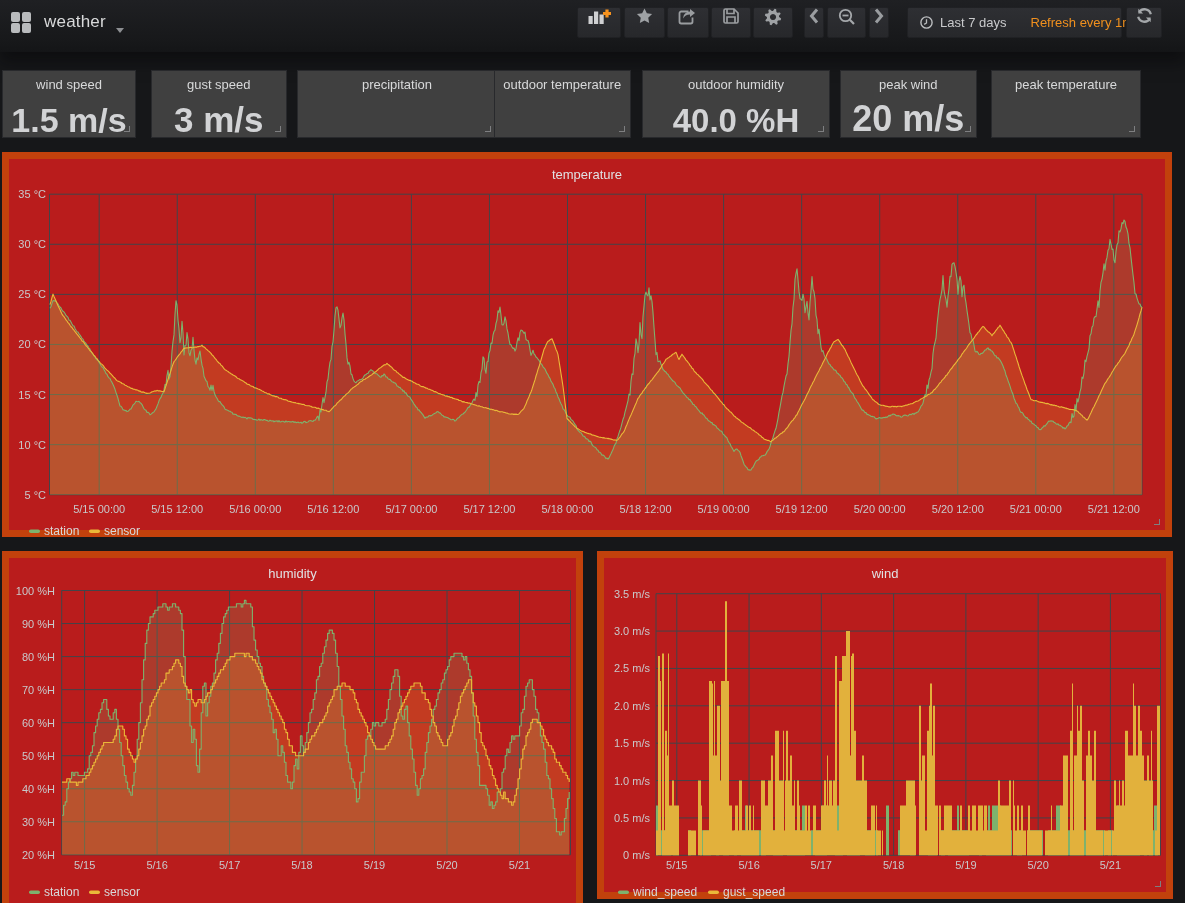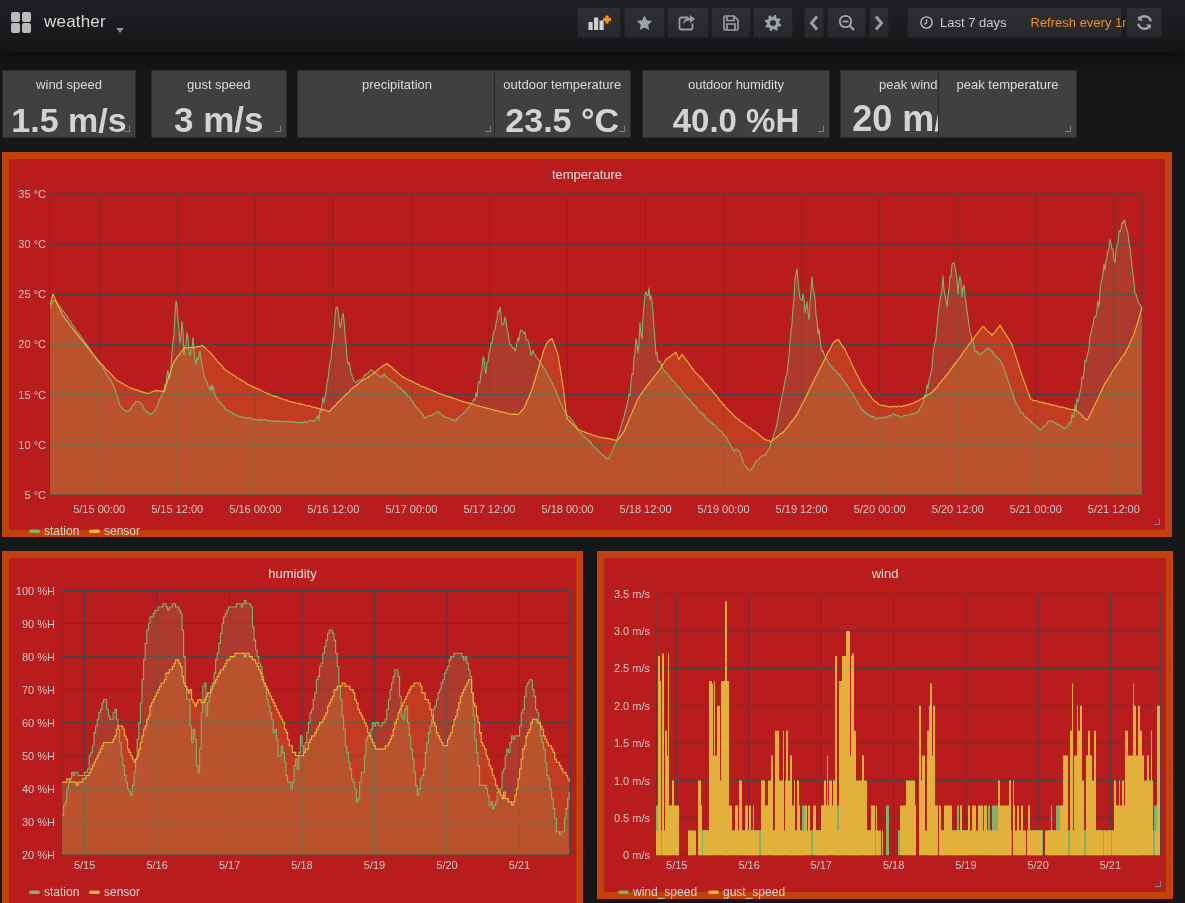--- a/index.html
+++ b/index.html
@@ -3,21 +3,21 @@
 * { margin:0; padding:0; box-sizing:border-box; }
 html,body { width:1185px; height:903px; background:#161719; overflow:hidden;
   font-family:"Liberation Sans", sans-serif; }
 .navbar { position:absolute; left:0; top:0; width:1185px; height:52px;
   background:linear-gradient(to bottom,#1f2023,#17181a 80%,#141517);
   box-shadow:0 10px 14px rgba(5,6,7,0.5); }
 .lg { position:absolute; width:9px; height:9.5px; border-radius:2px; background:#b9bbbd; }
 .dtitle { position:absolute; left:44px; top:12px; font-size:17px; color:#d8d9da; letter-spacing:0.2px; }
 .nb { position:absolute; top:7px; height:31px; border-radius:2px; white-space:nowrap;
   background:linear-gradient(to bottom,#2e2f33,#27282b); border:1px solid #202124;
-  display:flex; align-items:center; justify-content:center; }
+  display:flex; justify-content:center; }
 .tp1 { color:#c9cacc; font-size:13px; font-weight:500; }
 .tp2 { color:#f0901e; font-size:13px; font-weight:500; }
 .ss { position:absolute; top:70px; height:68px; background:#404040; border:1px solid #28292c; }
 .sst { position:absolute; top:6px; width:100%; text-align:center; font-size:13px; color:#d8d9da; }
 .ssv { position:absolute; bottom:-2.5px; width:100%; text-align:center; font-weight:700; color:#d2d3d5;
   letter-spacing:0px; }
 .panel { position:absolute; background:#b91c1c; border:7px solid #c2410c; }
 .pt { position:absolute; top:8px; width:100%; text-align:center; font-size:13px; font-weight:500; color:#e0e1e3; }
 .rh { position:absolute; right:5px; bottom:5px; width:6px; height:6px;
   border-right:1.5px solid #7e7f81; border-bottom:1.5px solid #7e7f81; }
@@ -112,34 +112,33 @@
     <div class="sst">gust speed</div>
     <div class="ssv" style="font-size:35px">3 m/s</div>
     <div class="rh"></div>
   </div>
 <div class="ss" style="left:297.0px;width:200px">
     <div class="sst">precipitation</div>
     <div class="rh"></div>
   </div>
 <div class="ss" style="left:494.0px;width:136.5px">
     <div class="sst">outdoor temperature</div>
-    <div class="ssv" style="font-size:34px">23.5 °C</div>
     <div class="rh"></div>
   </div>
 <div class="ss" style="left:642.0px;width:188.0px">
     <div class="sst">outdoor humidity</div>
     <div class="ssv" style="font-size:33px">40.0 %H</div>
     <div class="rh"></div>
   </div>
 <div class="ss" style="left:840.0px;width:136.5px">
     <div class="sst">peak wind</div>
     <div class="ssv" style="font-size:36px">20 m/s</div>
     <div class="rh"></div>
   </div>
-<div class="ss" style="left:938px;width:139px">
+<div class="ss" style="left:991px;width:150px">
     <div class="sst">peak temperature</div>
     <div class="rh"></div>
   </div>
 <div class="panel" style="left:2px;top:152px;width:1170px;height:385px">
     <div class="pt">temperature</div>
     <svg width="1170" height="385" style="position:absolute;left:0;top:0">
       <path d="M40.5 35.20H1133.0M40.5 85.28H1133.0M40.5 135.37H1133.0M40.5 185.45H1133.0M40.5 235.53H1133.0M40.5 285.62H1133.0M40.5 335.70H1133.0M40.5 35.2V335.7M1133.0 35.2V335.7M90.20 35.2V335.7M168.25 35.2V335.7M246.30 35.2V335.7M324.35 35.2V335.7M402.40 35.2V335.7M480.45 35.2V335.7M558.50 35.2V335.7M636.55 35.2V335.7M714.60 35.2V335.7M792.65 35.2V335.7M870.70 35.2V335.7M948.75 35.2V335.7M1026.80 35.2V335.7M1104.85 35.2V335.7" stroke="#434449" stroke-width="1" fill="none"></path>
       <g transform="translate(-2.0,-152.0)">
         <path d="M43.0 301.2L44.0 299.5L45.0 296.4L46.0 293.8L47.0 293.5L48.0 294.1L49.0 294.3L50.0 296.0L51.0 296.9L52.0 298.9L53.0 300.0L54.0 301.0L55.0 303.2L56.0 304.3L57.0 305.0L58.0 306.5L59.0 308.4L60.0 309.3L61.0 310.4L62.0 313.1L63.0 313.3L64.0 315.0L65.0 317.0L66.0 318.8L67.0 319.0L68.0 321.4L69.0 323.3L70.0 324.7L71.0 325.0L72.0 326.9L73.0 328.0L74.0 329.6L75.0 331.4L76.0 332.1L77.0 334.4L78.0 335.5L79.0 336.5L80.0 338.2L81.0 339.2L82.0 341.1L83.0 342.2L84.0 344.7L85.0 345.8L86.0 347.1L87.0 348.8L88.0 350.0L89.0 351.6L90.0 352.7L91.0 353.5L92.0 355.3L93.0 356.7L94.0 358.5L95.0 360.0L96.0 360.5L97.0 362.6L98.0 364.2L99.0 366.5L100.0 367.2L101.0 369.7L102.0 370.9L103.0 371.6L104.0 373.7L105.0 375.4L106.0 377.6L107.0 379.8L108.0 382.3L109.0 385.6L110.0 388.3L111.0 391.5L112.0 395.3L113.0 399.0L114.0 399.2L115.0 400.6L116.0 402.9L117.0 402.8L118.0 403.7L119.0 403.4L120.0 404.6L121.0 404.2L122.0 403.5L123.0 402.2L124.0 401.9L125.0 399.9L126.0 397.9L127.0 397.2L128.0 396.0L129.0 394.2L130.0 394.5L131.0 394.7L132.0 394.3L133.0 395.7L134.0 396.3L135.0 397.6L136.0 399.7L137.0 401.8L138.0 402.7L139.0 403.3L140.0 405.5L141.0 405.3L142.0 406.0L143.0 407.8L144.0 407.2L145.0 406.3L146.0 405.5L147.0 404.9L148.0 403.3L149.0 401.9L150.0 399.2L151.0 396.9L152.0 393.8L153.0 391.7L154.0 390.4L155.0 387.8L156.0 386.0L157.0 382.9L158.0 377.4L159.0 378.1L160.0 368.6L161.0 363.3L162.0 372.3L163.0 369.6L164.0 359.6L165.0 344.4L166.0 334.6L167.0 327.9L168.0 307.3L169.0 293.7L170.0 298.2L171.0 313.2L172.0 321.8L173.0 335.6L174.0 330.8L175.0 314.3L176.0 326.0L177.0 348.0L178.0 338.6L179.0 338.2L180.0 325.6L181.0 332.2L182.0 345.9L183.0 348.7L184.0 343.2L185.0 341.7L186.0 330.3L187.0 343.0L188.0 353.0L189.0 357.1L190.0 350.9L191.0 352.8L192.0 347.5L193.0 344.0L194.0 351.8L195.0 358.2L196.0 361.3L197.0 369.2L198.0 371.5L199.0 373.8L200.0 374.5L201.0 379.5L202.0 380.6L203.0 383.2L204.0 378.1L205.0 383.5L206.0 378.3L207.0 384.4L208.0 387.8L209.0 389.8L210.0 391.3L211.0 393.3L212.0 394.6L213.0 394.6L214.0 396.4L215.0 397.8L216.0 398.6L217.0 399.8L218.0 402.1L219.0 402.8L220.0 402.9L221.0 403.6L222.0 404.1L223.0 404.3L224.0 405.0L225.0 405.2L226.0 407.2L227.0 407.1L228.0 407.6L229.0 407.2L230.0 408.6L231.0 409.1L232.0 409.1L233.0 409.5L234.0 410.1L235.0 410.6L236.0 409.9L237.0 410.8L238.0 410.3L239.0 410.9L240.0 411.9L241.0 410.5L242.0 410.9L243.0 410.8L244.0 411.0L245.0 411.3L246.0 412.5L247.0 412.2L248.0 412.7L249.0 412.6L250.0 413.3L251.0 412.9L252.0 412.0L253.0 413.3L254.0 412.5L255.0 413.1L256.0 413.3L257.0 412.5L258.0 412.6L259.0 413.4L260.0 413.2L261.0 414.2L262.0 414.1L263.0 413.1L264.0 413.9L265.0 414.0L266.0 413.7L267.0 414.9L268.0 414.0L269.0 414.2L270.0 413.7L271.0 414.8L272.0 413.6L273.0 415.0L274.0 414.9L275.0 414.3L276.0 414.2L277.0 414.9L278.0 415.1L279.0 413.9L280.0 415.0L281.0 414.5L282.0 414.5L283.0 414.9L284.0 414.7L285.0 414.9L286.0 414.3L287.0 415.5L288.0 414.8L289.0 415.6L290.0 415.4L291.0 415.0L292.0 415.7L293.0 415.7L294.0 415.1L295.0 416.3L296.0 415.5L297.0 414.5L298.0 414.3L299.0 415.6L300.0 415.3L301.0 415.0L302.0 413.8L303.0 413.7L304.0 413.6L305.0 414.2L306.0 414.4L307.0 413.2L308.0 413.3L309.0 412.0L310.0 410.0L311.0 409.1L312.0 413.4L313.0 403.1L314.0 405.0L315.0 397.3L316.0 390.5L317.0 395.6L318.0 390.4L319.0 385.2L320.0 374.9L321.0 372.0L322.0 362.3L323.0 355.1L324.0 352.4L325.0 339.3L326.0 335.0L327.0 323.1L328.0 308.9L329.0 300.6L330.0 299.9L331.0 303.2L332.0 311.9L333.0 320.9L334.0 318.4L335.0 310.9L336.0 306.0L337.0 312.8L338.0 326.9L339.0 337.2L340.0 350.9L341.0 357.2L342.0 355.3L343.0 359.0L344.0 367.0L345.0 367.8L346.0 371.6L347.0 374.1L348.0 375.1L349.0 375.8L350.0 374.3L351.0 373.8L352.0 373.1L353.0 372.5L354.0 373.0L355.0 371.9L356.0 371.1L357.0 369.1L358.0 367.9L359.0 367.7L360.0 366.5L361.0 366.5L362.0 364.4L363.0 363.7L364.0 362.7L365.0 363.6L366.0 364.1L367.0 366.1L368.0 365.5L369.0 366.8L370.0 366.8L371.0 368.0L372.0 368.9L373.0 370.0L374.0 370.1L375.0 368.5L376.0 368.9L377.0 366.9L378.0 367.9L379.0 369.9L380.0 370.0L381.0 371.6L382.0 372.4L383.0 372.2L384.0 373.7L385.0 374.7L386.0 375.0L387.0 375.8L388.0 375.9L389.0 376.8L390.0 378.9L391.0 379.3L392.0 380.5L393.0 380.4L394.0 382.0L395.0 382.2L396.0 384.3L397.0 383.8L398.0 386.0L399.0 385.8L400.0 387.9L401.0 389.2L402.0 389.6L403.0 390.2L404.0 392.4L405.0 393.6L406.0 395.3L407.0 397.1L408.0 398.4L409.0 400.1L410.0 400.6L411.0 403.0L412.0 402.7L413.0 404.5L414.0 405.4L415.0 406.6L416.0 407.9L417.0 409.6L418.0 411.3L419.0 410.0L420.0 410.2L421.0 409.9L422.0 408.7L423.0 408.6L424.0 408.9L425.0 408.2L426.0 407.4L427.0 406.7L428.0 406.2L429.0 405.8L430.0 404.7L431.0 404.5L432.0 405.6L433.0 405.9L434.0 407.0L435.0 408.2L436.0 408.5L437.0 409.9L438.0 409.9L439.0 410.2L440.0 410.4L441.0 410.8L442.0 411.6L443.0 412.0L444.0 412.7L445.0 412.6L446.0 412.3L447.0 412.8L448.0 414.1L449.0 413.4L450.0 411.9L451.0 411.0L452.0 410.6L453.0 409.1L454.0 408.2L455.0 407.3L456.0 407.0L457.0 406.0L458.0 405.3L459.0 403.8L460.0 402.2L461.0 400.4L462.0 400.4L463.0 398.7L464.0 396.7L465.0 395.8L466.0 393.4L467.0 392.2L468.0 393.4L469.0 385.6L470.0 389.5L471.0 378.0L472.0 374.5L473.0 375.5L474.0 365.7L475.0 362.1L476.0 349.9L477.0 351.3L478.0 362.4L479.0 366.3L480.0 355.0L481.0 354.6L482.0 346.1L483.0 343.6L484.0 336.1L485.0 336.4L486.0 328.2L487.0 324.5L488.0 323.2L489.0 316.3L490.0 313.0L491.0 303.8L492.0 305.4L493.0 300.0L494.0 308.2L495.0 317.7L496.0 318.1L497.0 316.2L498.0 309.9L499.0 313.8L500.0 321.9L501.0 326.0L502.0 332.6L503.0 337.4L504.0 337.8L505.0 340.0L506.0 341.4L507.0 341.0L508.0 344.1L509.0 341.7L510.0 335.3L511.0 330.8L512.0 333.6L513.0 325.4L514.0 323.0L515.0 323.4L516.0 324.7L517.0 326.3L518.0 325.0L519.0 332.5L520.0 333.3L521.0 333.5L522.0 336.5L523.0 342.8L524.0 348.4L525.0 346.1L526.0 343.2L527.0 346.9L528.0 347.9L529.0 350.0L530.0 350.7L531.0 352.2L532.0 353.3L533.0 355.3L534.0 356.7L535.0 357.8L536.0 359.8L537.0 360.8L538.0 362.0L539.0 364.2L540.0 366.4L541.0 367.8L542.0 370.1L543.0 371.3L544.0 374.3L545.0 375.7L546.0 377.4L547.0 380.3L548.0 381.7L549.0 384.9L550.0 386.8L551.0 389.9L552.0 391.7L553.0 394.5L554.0 396.8L555.0 398.6L556.0 401.8L557.0 402.7L558.0 404.0L559.0 406.5L560.0 408.2L561.0 409.5L562.0 409.8L563.0 410.3L564.0 412.5L565.0 413.2L566.0 414.1L567.0 415.9L568.0 417.4L569.0 418.7L570.0 421.5L571.0 423.4L572.0 424.3L573.0 425.5L574.0 425.8L575.0 427.2L576.0 428.9L577.0 429.3L578.0 430.0L579.0 431.8L580.0 431.9L581.0 432.5L582.0 434.4L583.0 434.1L584.0 435.0L585.0 437.6L586.0 438.9L587.0 439.6L588.0 440.2L589.0 440.9L590.0 442.8L591.0 443.3L592.0 445.3L593.0 445.3L594.0 446.4L595.0 448.3L596.0 448.0L597.0 448.7L598.0 450.0L599.0 451.6L600.0 451.0L601.0 452.2L602.0 450.9L603.0 448.7L604.0 446.8L605.0 444.6L606.0 442.6L607.0 439.6L608.0 437.4L609.0 436.2L610.0 431.9L611.0 429.4L612.0 426.1L613.0 423.3L614.0 420.2L615.0 416.2L616.0 412.3L617.0 409.9L618.0 405.1L619.0 401.5L620.0 397.6L621.0 393.6L622.0 387.0L623.0 388.1L624.0 374.1L625.0 366.9L626.0 367.5L627.0 351.3L628.0 346.3L629.0 331.8L630.0 336.7L631.0 345.8L632.0 337.1L633.0 315.6L634.0 327.4L635.0 331.6L636.0 309.6L637.0 299.1L638.0 288.2L639.0 285.1L640.0 287.8L641.0 288.8L642.0 280.9L643.0 292.9L644.0 288.9L645.0 294.5L646.0 305.6L647.0 320.3L648.0 333.3L649.0 347.6L650.0 345.6L651.0 354.6L652.0 354.5L653.0 353.9L654.0 357.3L655.0 359.6L656.0 362.5L657.0 363.4L658.0 364.6L659.0 365.1L660.0 366.8L661.0 367.2L662.0 369.1L663.0 370.3L664.0 371.7L665.0 372.8L666.0 374.1L667.0 374.6L668.0 375.4L669.0 377.5L670.0 378.6L671.0 379.4L672.0 380.2L673.0 380.9L674.0 382.8L675.0 384.4L676.0 385.8L677.0 386.9L678.0 388.0L679.0 389.2L680.0 390.6L681.0 391.0L682.0 392.6L683.0 392.6L684.0 394.5L685.0 395.4L686.0 397.5L687.0 397.5L688.0 399.2L689.0 399.8L690.0 401.4L691.0 402.6L692.0 403.7L693.0 405.1L694.0 406.3L695.0 405.9L696.0 407.6L697.0 408.1L698.0 409.7L699.0 411.3L700.0 411.4L701.0 413.3L702.0 414.1L703.0 414.5L704.0 415.7L705.0 415.5L706.0 417.7L707.0 417.5L708.0 418.6L709.0 419.1L710.0 421.0L711.0 421.6L712.0 422.7L713.0 423.7L714.0 424.0L715.0 424.8L716.0 427.1L717.0 427.8L718.0 429.0L719.0 430.0L720.0 430.9L721.0 433.8L722.0 435.6L723.0 436.6L724.0 439.2L725.0 440.8L726.0 442.6L727.0 444.4L728.0 443.0L729.0 442.1L730.0 442.0L731.0 443.4L732.0 444.0L733.0 445.3L734.0 448.7L735.0 451.3L736.0 454.0L737.0 457.2L738.0 458.7L739.0 459.9L740.0 460.7L741.0 462.8L742.0 462.9L743.0 463.1L744.0 463.0L745.0 461.1L746.0 460.3L747.0 458.2L748.0 456.0L749.0 454.2L750.0 453.5L751.0 453.0L752.0 452.2L753.0 450.3L754.0 449.7L755.0 448.7L756.0 448.8L757.0 448.2L758.0 448.3L759.0 446.9L760.0 444.7L761.0 443.4L762.0 442.0L763.0 439.6L764.0 435.5L765.0 433.1L766.0 430.5L767.0 426.9L768.0 423.8L769.0 421.3L770.0 416.6L771.0 411.6L772.0 405.2L773.0 400.3L774.0 394.6L775.0 388.9L776.0 385.4L777.0 379.2L778.0 374.0L779.0 369.1L780.0 367.0L781.0 356.7L782.0 349.3L783.0 335.6L784.0 323.5L785.0 316.8L786.0 300.3L787.0 292.2L788.0 272.4L789.0 266.4L790.0 261.8L791.0 272.8L792.0 284.4L793.0 291.8L794.0 292.2L795.0 293.4L796.0 287.2L797.0 292.0L798.0 305.7L799.0 299.9L800.0 294.3L801.0 305.8L802.0 312.9L803.0 295.6L804.0 284.0L805.0 269.5L806.0 282.1L807.0 284.8L808.0 291.7L809.0 308.1L810.0 312.7L811.0 326.6L812.0 322.2L813.0 331.2L814.0 340.3L815.0 344.6L816.0 343.6L817.0 347.4L818.0 350.1L819.0 350.7L820.0 352.8L821.0 355.0L822.0 357.1L823.0 357.5L824.0 359.5L825.0 360.1L826.0 361.5L827.0 362.9L828.0 363.0L829.0 363.7L830.0 365.9L831.0 366.4L832.0 367.7L833.0 368.2L834.0 370.2L835.0 370.9L836.0 372.3L837.0 374.5L838.0 375.0L839.0 377.2L840.0 377.8L841.0 380.0L842.0 381.0L843.0 383.4L844.0 384.9L845.0 385.9L846.0 386.7L847.0 389.2L848.0 391.4L849.0 392.5L850.0 394.5L851.0 395.8L852.0 397.5L853.0 399.3L854.0 401.2L855.0 403.1L856.0 403.1L857.0 404.2L858.0 405.6L859.0 405.6L860.0 407.6L861.0 407.3L862.0 408.2L863.0 408.4L864.0 409.5L865.0 409.4L866.0 409.6L867.0 409.7L868.0 410.8L869.0 411.9L870.0 411.6L871.0 411.3L872.0 410.7L873.0 410.6L874.0 411.2L875.0 410.9L876.0 410.9L877.0 410.3L878.0 410.7L879.0 409.9L880.0 410.4L881.0 409.5L882.0 408.3L883.0 409.0L884.0 408.0L885.0 407.7L886.0 407.0L887.0 407.3L888.0 407.6L889.0 408.6L890.0 409.0L891.0 408.6L892.0 408.9L893.0 409.0L894.0 410.2L895.0 410.0L896.0 408.9L897.0 408.3L898.0 408.1L899.0 408.3L900.0 408.7L901.0 409.0L902.0 407.9L903.0 407.2L904.0 407.7L905.0 407.0L906.0 406.4L907.0 407.5L908.0 406.1L909.0 406.1L910.0 405.3L911.0 404.9L912.0 403.5L913.0 401.5L914.0 399.1L915.0 398.1L916.0 396.2L917.0 391.7L918.0 387.7L919.0 388.6L920.0 378.0L921.0 381.4L922.0 372.9L923.0 370.2L924.0 365.2L925.0 361.6L926.0 346.6L927.0 339.3L928.0 335.5L929.0 331.2L930.0 318.1L931.0 309.1L932.0 299.8L933.0 292.5L934.0 288.2L935.0 282.6L936.0 268.5L937.0 283.2L938.0 288.6L939.0 292.6L940.0 300.3L941.0 289.1L942.0 281.5L943.0 269.4L944.0 269.6L945.0 257.4L946.0 256.2L947.0 255.8L948.0 259.6L949.0 265.3L950.0 272.1L951.0 287.3L952.0 274.7L953.0 269.4L954.0 273.9L955.0 289.7L956.0 280.1L957.0 278.2L958.0 290.0L959.0 295.9L960.0 303.6L961.0 310.4L962.0 317.5L963.0 325.7L964.0 327.0L965.0 332.7L966.0 333.0L967.0 338.2L968.0 344.2L969.0 345.1L970.0 344.3L971.0 345.6L972.0 347.4L973.0 347.8L974.0 346.3L975.0 346.5L976.0 345.8L977.0 344.4L978.0 343.0L979.0 342.9L980.0 341.5L981.0 340.9L982.0 342.6L983.0 342.4L984.0 343.7L985.0 344.0L986.0 345.3L987.0 347.2L988.0 348.8L989.0 348.7L990.0 351.0L991.0 350.7L992.0 351.9L993.0 353.1L994.0 354.7L995.0 356.7L996.0 359.0L997.0 361.7L998.0 364.0L999.0 368.3L1000.0 370.4L1001.0 373.6L1002.0 376.2L1003.0 379.2L1004.0 382.4L1005.0 385.0L1006.0 387.3L1007.0 391.2L1008.0 393.5L1009.0 396.3L1010.0 396.9L1011.0 399.5L1012.0 400.9L1013.0 404.0L1014.0 405.5L1015.0 405.4L1016.0 406.5L1017.0 408.7L1018.0 409.7L1019.0 410.9L1020.0 410.5L1021.0 412.3L1022.0 412.8L1023.0 414.2L1024.0 414.0L1025.0 416.2L1026.0 416.7L1027.0 417.3L1028.0 418.2L1029.0 418.7L1030.0 420.3L1031.0 420.6L1032.0 422.3L1033.0 422.7L1034.0 422.4L1035.0 421.0L1036.0 420.3L1037.0 418.7L1038.0 419.3L1039.0 417.8L1040.0 416.7L1041.0 414.9L1042.0 414.0L1043.0 414.2L1044.0 413.7L1045.0 414.3L1046.0 414.0L1047.0 415.4L1048.0 415.7L1049.0 416.7L1050.0 417.4L1051.0 416.8L1052.0 418.1L1053.0 418.3L1054.0 419.0L1055.0 419.6L1056.0 421.2L1057.0 420.5L1058.0 422.0L1059.0 420.9L1060.0 419.0L1061.0 418.5L1062.0 416.2L1063.0 415.0L1064.0 415.7L1065.0 406.5L1066.0 410.5L1067.0 409.2L1068.0 397.6L1069.0 404.3L1070.0 391.6L1071.0 395.0L1072.0 390.6L1073.0 384.8L1074.0 381.1L1075.0 370.1L1076.0 371.4L1077.0 365.8L1078.0 353.0L1079.0 354.7L1080.0 349.4L1081.0 345.7L1082.0 341.7L1083.0 328.8L1084.0 326.8L1085.0 320.1L1086.0 318.7L1087.0 311.0L1088.0 309.6L1089.0 309.7L1090.0 302.0L1091.0 293.8L1092.0 300.4L1093.0 284.2L1094.0 275.3L1095.0 272.1L1096.0 265.8L1097.0 256.7L1098.0 263.2L1099.0 254.0L1100.0 250.4L1101.0 243.2L1102.0 241.4L1103.0 232.3L1104.0 237.0L1105.0 242.4L1106.0 242.1L1107.0 253.1L1108.0 255.8L1109.0 244.3L1110.0 237.8L1111.0 235.7L1112.0 223.8L1113.0 224.9L1114.0 221.8L1115.0 215.6L1116.0 216.7L1117.0 213.0L1118.0 214.4L1119.0 220.1L1120.0 222.3L1121.0 226.8L1122.0 236.4L1123.0 240.8L1124.0 250.3L1125.0 259.1L1126.0 267.8L1127.0 275.8L1128.0 286.8L1129.0 287.0L1130.0 291.1L1131.0 294.1L1132.0 296.9L1133.0 297.0L1134.0 299.7L1135.0 299.9V487.7 H43.0 Z" fill="#7EB26D" fill-opacity="0.20" stroke="none"></path>
         <path d="M43.0 297.7L44.0 294.4L45.0 290.5L46.0 287.1L47.0 289.5L48.0 291.7L49.0 294.0L50.0 296.4L51.0 298.8L52.0 300.8L53.0 302.8L54.0 305.0L55.0 307.1L56.0 308.6L57.0 309.7L58.0 311.3L59.0 312.9L60.0 314.0L61.0 315.6L62.0 316.6L63.0 318.3L64.0 319.7L65.0 320.5L66.0 322.2L67.0 323.2L68.0 324.7L69.0 325.9L70.0 327.2L71.0 328.3L72.0 329.6L73.0 331.0L74.0 332.2L75.0 333.9L76.0 334.4L77.0 335.7L78.0 337.4L79.0 338.7L80.0 339.5L81.0 341.0L82.0 342.2L83.0 343.7L84.0 344.2L85.0 345.7L86.0 347.0L87.0 348.5L88.0 349.3L89.0 351.0L90.0 351.6L91.0 353.3L92.0 354.3L93.0 355.6L94.0 356.6L95.0 357.4L96.0 358.4L97.0 359.7L98.0 361.1L99.0 362.2L100.0 363.2L101.0 363.9L102.0 364.9L103.0 366.3L104.0 367.0L105.0 368.2L106.0 369.3L107.0 370.5L108.0 371.2L109.0 372.8L110.0 373.6L111.0 374.2L112.0 374.4L113.0 375.1L114.0 375.5L115.0 376.5L116.0 376.8L117.0 377.2L118.0 378.2L119.0 378.5L120.0 379.1L121.0 379.7L122.0 380.1L123.0 380.6L124.0 381.4L125.0 381.3L126.0 382.1L127.0 382.3L128.0 382.4L129.0 382.9L130.0 382.9L131.0 383.3L132.0 384.2L133.0 383.9L134.0 384.9L135.0 385.2L136.0 384.9L137.0 385.2L138.0 385.8L139.0 386.1L140.0 386.4L141.0 386.3L142.0 386.2L143.0 386.0L144.0 385.5L145.0 384.8L146.0 384.6L147.0 384.2L148.0 383.8L149.0 384.2L150.0 383.3L151.0 383.9L152.0 383.7L153.0 383.9L154.0 384.2L155.0 384.4L156.0 384.5L157.0 384.7L158.0 381.8L159.0 378.5L160.0 375.8L161.0 372.5L162.0 369.2L163.0 366.6L164.0 363.3L165.0 360.2L166.0 357.2L167.0 354.7L168.0 353.5L169.0 352.1L170.0 350.5L171.0 349.1L172.0 347.8L173.0 346.9L174.0 345.1L175.0 344.1L176.0 342.6L177.0 341.2L178.0 341.4L179.0 340.8L180.0 341.0L181.0 340.8L182.0 340.7L183.0 340.4L184.0 340.4L185.0 340.7L186.0 340.6L187.0 340.2L188.0 340.1L189.0 340.0L190.0 340.1L191.0 339.6L192.0 339.6L193.0 339.2L194.0 339.1L195.0 338.2L196.0 339.6L197.0 339.9L198.0 340.7L199.0 341.8L200.0 342.7L201.0 343.6L202.0 344.4L203.0 345.4L204.0 346.4L205.0 347.9L206.0 348.7L207.0 350.0L208.0 351.4L209.0 352.4L210.0 353.8L211.0 355.0L212.0 356.0L213.0 356.5L214.0 358.1L215.0 358.9L216.0 360.2L217.0 361.6L218.0 362.7L219.0 363.2L220.0 363.9L221.0 364.5L222.0 365.4L223.0 365.9L224.0 366.7L225.0 367.2L226.0 368.0L227.0 368.4L228.0 368.9L229.0 369.7L230.0 370.9L231.0 371.5L232.0 371.7L233.0 372.7L234.0 372.9L235.0 373.6L236.0 374.0L237.0 374.6L238.0 375.6L239.0 376.0L240.0 377.0L241.0 377.4L242.0 377.5L243.0 378.4L244.0 379.1L245.0 379.3L246.0 379.5L247.0 380.5L248.0 380.9L249.0 381.0L250.0 381.4L251.0 382.0L252.0 382.3L253.0 382.8L254.0 383.3L255.0 383.9L256.0 384.3L257.0 384.9L258.0 385.4L259.0 385.8L260.0 386.4L261.0 386.9L262.0 386.7L263.0 387.5L264.0 388.1L265.0 388.5L266.0 388.9L267.0 388.7L268.0 389.6L269.0 389.4L270.0 389.7L271.0 390.0L272.0 391.1L273.0 391.2L274.0 391.2L275.0 392.0L276.0 392.2L277.0 392.7L278.0 392.5L279.0 392.9L280.0 393.2L281.0 394.1L282.0 394.2L283.0 394.6L284.0 394.6L285.0 395.2L286.0 395.3L287.0 395.7L288.0 395.5L289.0 396.0L290.0 396.2L291.0 396.6L292.0 396.4L293.0 397.0L294.0 396.9L295.0 397.5L296.0 397.3L297.0 397.5L298.0 398.2L299.0 398.5L300.0 398.7L301.0 398.8L302.0 398.7L303.0 399.1L304.0 399.3L305.0 400.1L306.0 400.3L307.0 400.2L308.0 400.3L309.0 400.8L310.0 401.5L311.0 401.1L312.0 401.4L313.0 402.1L314.0 402.0L315.0 402.7L316.0 402.4L317.0 403.3L318.0 403.3L319.0 403.2L320.0 404.1L321.0 404.3L322.0 404.7L323.0 403.9L324.0 402.9L325.0 401.6L326.0 400.8L327.0 399.2L328.0 398.7L329.0 397.9L330.0 396.2L331.0 395.3L332.0 394.4L333.0 393.3L334.0 392.8L335.0 391.7L336.0 390.3L337.0 389.4L338.0 388.8L339.0 387.4L340.0 386.6L341.0 385.9L342.0 384.9L343.0 383.7L344.0 382.3L345.0 381.7L346.0 380.7L347.0 380.1L348.0 379.6L349.0 378.7L350.0 377.9L351.0 377.3L352.0 376.2L353.0 375.1L354.0 374.5L355.0 374.2L356.0 372.9L357.0 372.5L358.0 372.3L359.0 371.3L360.0 370.9L361.0 370.3L362.0 369.5L363.0 368.7L364.0 368.3L365.0 367.6L366.0 366.6L367.0 366.2L368.0 364.7L369.0 364.6L370.0 363.5L371.0 362.7L372.0 361.5L373.0 361.0L374.0 360.4L375.0 359.5L376.0 358.8L377.0 357.9L378.0 357.9L379.0 357.5L380.0 356.3L381.0 357.5L382.0 358.0L383.0 359.0L384.0 359.7L385.0 360.6L386.0 361.8L387.0 362.9L388.0 363.4L389.0 364.0L390.0 365.4L391.0 365.8L392.0 366.9L393.0 367.6L394.0 368.5L395.0 369.3L396.0 370.4L397.0 370.3L398.0 371.0L399.0 371.7L400.0 372.4L401.0 372.7L402.0 373.4L403.0 373.2L404.0 374.0L405.0 374.1L406.0 375.0L407.0 375.7L408.0 375.8L409.0 376.8L410.0 377.1L411.0 377.3L412.0 377.7L413.0 378.7L414.0 379.3L415.0 379.6L416.0 379.6L417.0 380.1L418.0 380.4L419.0 381.2L420.0 381.1L421.0 381.9L422.0 382.3L423.0 382.4L424.0 383.1L425.0 383.3L426.0 383.7L427.0 384.7L428.0 384.6L429.0 384.9L430.0 385.5L431.0 386.1L432.0 386.7L433.0 386.6L434.0 387.3L435.0 387.5L436.0 387.9L437.0 388.0L438.0 388.7L439.0 389.2L440.0 388.9L441.0 389.7L442.0 389.5L443.0 390.4L444.0 390.2L445.0 390.5L446.0 391.5L447.0 391.4L448.0 392.0L449.0 392.0L450.0 392.4L451.0 392.5L452.0 393.5L453.0 393.5L454.0 393.7L455.0 394.6L456.0 394.9L457.0 394.6L458.0 395.2L459.0 395.5L460.0 395.6L461.0 395.9L462.0 396.1L463.0 396.1L464.0 396.9L465.0 396.9L466.0 397.3L467.0 397.6L468.0 398.0L469.0 398.1L470.0 398.7L471.0 399.1L472.0 398.8L473.0 399.3L474.0 399.7L475.0 399.8L476.0 400.3L477.0 400.6L478.0 400.8L479.0 400.6L480.0 401.4L481.0 401.2L482.0 401.8L483.0 402.4L484.0 402.0L485.0 402.6L486.0 402.5L487.0 403.1L488.0 403.6L489.0 403.4L490.0 403.5L491.0 404.2L492.0 404.4L493.0 404.9L494.0 404.8L495.0 404.7L496.0 405.0L497.0 405.4L498.0 405.5L499.0 406.0L500.0 406.1L501.0 406.6L502.0 407.0L503.0 407.0L504.0 407.2L505.0 406.7L506.0 407.4L507.0 407.1L508.0 407.4L509.0 407.1L510.0 407.4L511.0 407.5L512.0 406.9L513.0 405.7L514.0 404.2L515.0 403.4L516.0 402.5L517.0 401.3L518.0 398.9L519.0 397.1L520.0 394.0L521.0 391.9L522.0 389.7L523.0 387.1L524.0 385.0L525.0 382.2L526.0 379.0L527.0 375.8L528.0 372.9L529.0 369.0L530.0 366.1L531.0 362.4L532.0 359.8L533.0 356.4L534.0 353.0L535.0 349.5L536.0 346.0L537.0 342.3L538.0 340.6L539.0 338.1L540.0 336.1L541.0 334.2L542.0 333.9L543.0 332.8L544.0 332.2L545.0 331.7L546.0 334.3L547.0 336.8L548.0 339.5L549.0 342.4L550.0 344.4L551.0 347.7L552.0 353.8L553.0 360.1L554.0 366.6L555.0 372.8L556.0 379.5L557.0 387.3L558.0 395.9L559.0 403.9L560.0 411.5L561.0 412.5L562.0 413.5L563.0 414.4L564.0 415.6L565.0 416.5L566.0 417.6L567.0 418.5L568.0 419.8L569.0 420.2L570.0 421.6L571.0 421.8L572.0 422.4L573.0 423.1L574.0 423.8L575.0 424.2L576.0 424.4L577.0 424.8L578.0 425.5L579.0 425.6L580.0 426.3L581.0 426.4L582.0 426.7L583.0 426.9L584.0 427.1L585.0 428.0L586.0 428.1L587.0 428.3L588.0 428.7L589.0 428.9L590.0 429.4L591.0 429.7L592.0 430.1L593.0 430.2L594.0 430.4L595.0 430.5L596.0 430.9L597.0 430.6L598.0 431.3L599.0 431.3L600.0 431.3L601.0 431.6L602.0 431.4L603.0 431.9L604.0 432.1L605.0 432.4L606.0 432.8L607.0 433.2L608.0 432.8L609.0 433.4L610.0 433.2L611.0 432.6L612.0 431.2L613.0 430.1L614.0 428.5L615.0 426.9L616.0 425.8L617.0 424.6L618.0 422.2L619.0 419.5L620.0 417.4L621.0 414.7L622.0 412.4L623.0 410.0L624.0 408.0L625.0 405.6L626.0 403.2L627.0 401.1L628.0 398.5L629.0 396.6L630.0 393.9L631.0 391.3L632.0 390.3L633.0 388.3L634.0 387.2L635.0 386.2L636.0 384.1L637.0 383.2L638.0 381.5L639.0 380.5L640.0 378.6L641.0 377.3L642.0 376.5L643.0 375.0L644.0 373.7L645.0 372.8L646.0 371.4L647.0 370.0L648.0 368.6L649.0 367.4L650.0 366.0L651.0 364.8L652.0 363.6L653.0 361.8L654.0 360.6L655.0 358.4L656.0 357.0L657.0 355.8L658.0 354.2L659.0 352.2L660.0 351.7L661.0 350.9L662.0 350.5L663.0 349.4L664.0 349.0L665.0 348.0L666.0 347.1L667.0 346.7L668.0 345.9L669.0 345.3L670.0 347.6L671.0 350.5L672.0 352.5L673.0 350.4L674.0 348.9L675.0 347.2L676.0 348.7L677.0 350.0L678.0 351.4L679.0 353.1L680.0 354.0L681.0 355.4L682.0 356.5L683.0 358.4L684.0 359.3L685.0 361.2L686.0 361.8L687.0 363.8L688.0 365.0L689.0 365.8L690.0 367.1L691.0 367.7L692.0 369.0L693.0 369.8L694.0 370.8L695.0 371.9L696.0 373.1L697.0 374.8L698.0 375.8L699.0 376.9L700.0 378.0L701.0 378.9L702.0 380.2L703.0 381.6L704.0 382.9L705.0 383.5L706.0 385.1L707.0 386.3L708.0 387.1L709.0 388.4L710.0 389.6L711.0 390.8L712.0 392.1L713.0 393.6L714.0 394.7L715.0 395.7L716.0 397.2L717.0 397.8L718.0 399.5L719.0 400.7L720.0 401.8L721.0 402.4L722.0 403.7L723.0 404.7L724.0 405.2L725.0 406.3L726.0 407.7L727.0 408.9L728.0 409.4L729.0 410.7L730.0 411.2L731.0 412.0L732.0 412.7L733.0 413.5L734.0 414.7L735.0 415.4L736.0 415.8L737.0 416.8L738.0 417.4L739.0 418.3L740.0 418.9L741.0 419.8L742.0 420.3L743.0 420.6L744.0 421.5L745.0 422.7L746.0 423.0L747.0 423.7L748.0 424.7L749.0 425.1L750.0 425.9L751.0 426.5L752.0 427.8L753.0 428.4L754.0 429.0L755.0 430.4L756.0 430.7L757.0 432.1L758.0 432.6L759.0 432.6L760.0 433.4L761.0 433.3L762.0 433.6L763.0 434.3L764.0 434.9L765.0 433.5L766.0 433.2L767.0 432.1L768.0 431.1L769.0 431.0L770.0 429.8L771.0 429.1L772.0 428.1L773.0 427.2L774.0 426.4L775.0 426.2L776.0 424.9L777.0 424.6L778.0 423.3L779.0 421.9L780.0 421.0L781.0 419.6L782.0 417.9L783.0 416.5L784.0 415.2L785.0 413.9L786.0 413.3L787.0 411.5L788.0 410.6L789.0 408.5L790.0 407.7L791.0 405.2L792.0 403.5L793.0 401.6L794.0 399.2L795.0 397.3L796.0 395.6L797.0 393.8L798.0 391.9L799.0 389.8L800.0 387.6L801.0 385.7L802.0 383.8L803.0 381.3L804.0 379.3L805.0 377.5L806.0 375.3L807.0 373.8L808.0 371.2L809.0 369.2L810.0 367.2L811.0 365.5L812.0 363.8L813.0 361.4L814.0 359.7L815.0 357.8L816.0 355.6L817.0 353.7L818.0 351.7L819.0 349.7L820.0 347.3L821.0 345.2L822.0 343.9L823.0 341.7L824.0 340.4L825.0 338.0L826.0 336.2L827.0 334.8L828.0 334.3L829.0 333.6L830.0 333.0L831.0 332.4L832.0 333.6L833.0 335.1L834.0 336.9L835.0 338.5L836.0 339.3L837.0 341.2L838.0 342.4L839.0 344.8L840.0 347.0L841.0 349.2L842.0 350.8L843.0 353.1L844.0 355.4L845.0 357.4L846.0 359.5L847.0 361.5L848.0 363.4L849.0 365.7L850.0 367.7L851.0 369.3L852.0 371.2L853.0 373.8L854.0 375.6L855.0 377.4L856.0 379.2L857.0 380.2L858.0 382.0L859.0 382.9L860.0 384.3L861.0 385.7L862.0 387.4L863.0 388.6L864.0 389.8L865.0 391.5L866.0 392.8L867.0 393.3L868.0 394.5L869.0 395.0L870.0 395.6L871.0 396.8L872.0 397.5L873.0 397.8L874.0 398.4L875.0 398.3L876.0 398.3L877.0 398.6L878.0 399.1L879.0 399.0L880.0 399.4L881.0 399.5L882.0 399.9L883.0 399.7L884.0 399.9L885.0 399.2L886.0 399.2L887.0 399.9L888.0 399.2L889.0 399.9L890.0 399.6L891.0 399.3L892.0 399.3L893.0 399.2L894.0 399.4L895.0 399.6L896.0 398.9L897.0 399.0L898.0 398.4L899.0 398.0L900.0 398.2L901.0 397.6L902.0 397.3L903.0 397.1L904.0 396.7L905.0 396.7L906.0 396.3L907.0 395.5L908.0 395.0L909.0 394.4L910.0 394.3L911.0 393.9L912.0 393.4L913.0 392.7L914.0 391.9L915.0 391.5L916.0 390.9L917.0 390.1L918.0 389.9L919.0 389.3L920.0 388.7L921.0 387.6L922.0 387.2L923.0 387.0L924.0 385.9L925.0 385.6L926.0 384.1L927.0 382.8L928.0 382.3L929.0 381.0L930.0 379.8L931.0 378.7L932.0 377.0L933.0 375.8L934.0 375.1L935.0 373.3L936.0 372.4L937.0 371.3L938.0 370.1L939.0 368.4L940.0 367.9L941.0 366.2L942.0 365.0L943.0 363.2L944.0 362.0L945.0 361.0L946.0 359.4L947.0 358.0L948.0 357.0L949.0 355.6L950.0 354.4L951.0 352.7L952.0 351.7L953.0 350.3L954.0 349.2L955.0 347.1L956.0 345.8L957.0 344.4L958.0 343.2L959.0 342.0L960.0 340.5L961.0 338.8L962.0 337.4L963.0 336.2L964.0 334.8L965.0 333.7L966.0 332.3L967.0 331.1L968.0 329.5L969.0 328.0L970.0 327.0L971.0 325.4L972.0 324.6L973.0 323.0L974.0 321.7L975.0 320.3L976.0 319.4L977.0 320.0L978.0 321.4L979.0 322.7L980.0 323.6L981.0 324.7L982.0 325.3L983.0 326.1L984.0 327.2L985.0 328.8L986.0 327.0L987.0 326.2L988.0 324.9L989.0 323.3L990.0 322.1L991.0 320.6L992.0 319.9L993.0 318.2L994.0 319.8L995.0 321.5L996.0 323.2L997.0 324.4L998.0 326.4L999.0 327.5L1000.0 329.8L1001.0 330.7L1002.0 332.3L1003.0 334.6L1004.0 335.4L1005.0 337.5L1006.0 340.8L1007.0 343.6L1008.0 347.1L1009.0 349.6L1010.0 353.1L1011.0 356.0L1012.0 359.5L1013.0 362.5L1014.0 365.5L1015.0 368.4L1016.0 371.1L1017.0 373.9L1018.0 377.1L1019.0 379.3L1020.0 382.5L1021.0 384.8L1022.0 387.2L1023.0 390.1L1024.0 392.6L1025.0 392.8L1026.0 393.3L1027.0 393.6L1028.0 393.8L1029.0 393.6L1030.0 394.1L1031.0 394.5L1032.0 395.0L1033.0 395.1L1034.0 395.4L1035.0 395.3L1036.0 395.8L1037.0 395.9L1038.0 396.1L1039.0 396.7L1040.0 396.4L1041.0 396.6L1042.0 397.1L1043.0 397.4L1044.0 397.9L1045.0 397.6L1046.0 398.4L1047.0 398.1L1048.0 398.6L1049.0 398.5L1050.0 399.0L1051.0 399.2L1052.0 399.9L1053.0 400.2L1054.0 399.8L1055.0 399.9L1056.0 400.4L1057.0 400.6L1058.0 401.1L1059.0 401.0L1060.0 401.8L1061.0 401.6L1062.0 402.4L1063.0 402.2L1064.0 402.5L1065.0 402.5L1066.0 402.6L1067.0 402.9L1068.0 403.2L1069.0 403.4L1070.0 404.0L1071.0 404.5L1072.0 406.0L1073.0 406.5L1074.0 407.7L1075.0 408.2L1076.0 410.0L1077.0 410.3L1078.0 411.4L1079.0 412.3L1080.0 413.2L1081.0 411.9L1082.0 409.9L1083.0 407.8L1084.0 405.8L1085.0 403.5L1086.0 401.3L1087.0 399.7L1088.0 397.6L1089.0 395.5L1090.0 393.4L1091.0 391.2L1092.0 388.7L1093.0 387.3L1094.0 384.8L1095.0 382.5L1096.0 380.6L1097.0 378.3L1098.0 376.3L1099.0 375.2L1100.0 373.4L1101.0 371.7L1102.0 370.5L1103.0 368.9L1104.0 367.2L1105.0 365.3L1106.0 363.7L1107.0 361.9L1108.0 360.4L1109.0 358.7L1110.0 357.9L1111.0 356.1L1112.0 355.0L1113.0 353.4L1114.0 351.5L1115.0 350.0L1116.0 348.9L1117.0 347.7L1118.0 346.3L1119.0 344.1L1120.0 342.0L1121.0 340.2L1122.0 338.5L1123.0 335.6L1124.0 334.0L1125.0 331.3L1126.0 329.5L1127.0 327.2L1128.0 323.9L1129.0 320.8L1130.0 317.8L1131.0 314.3L1132.0 310.9L1133.0 307.0L1134.0 303.9L1135.0 300.1V487.7 H43.0 Z" fill="#EAB839" fill-opacity="0.20" stroke="none"></path>

